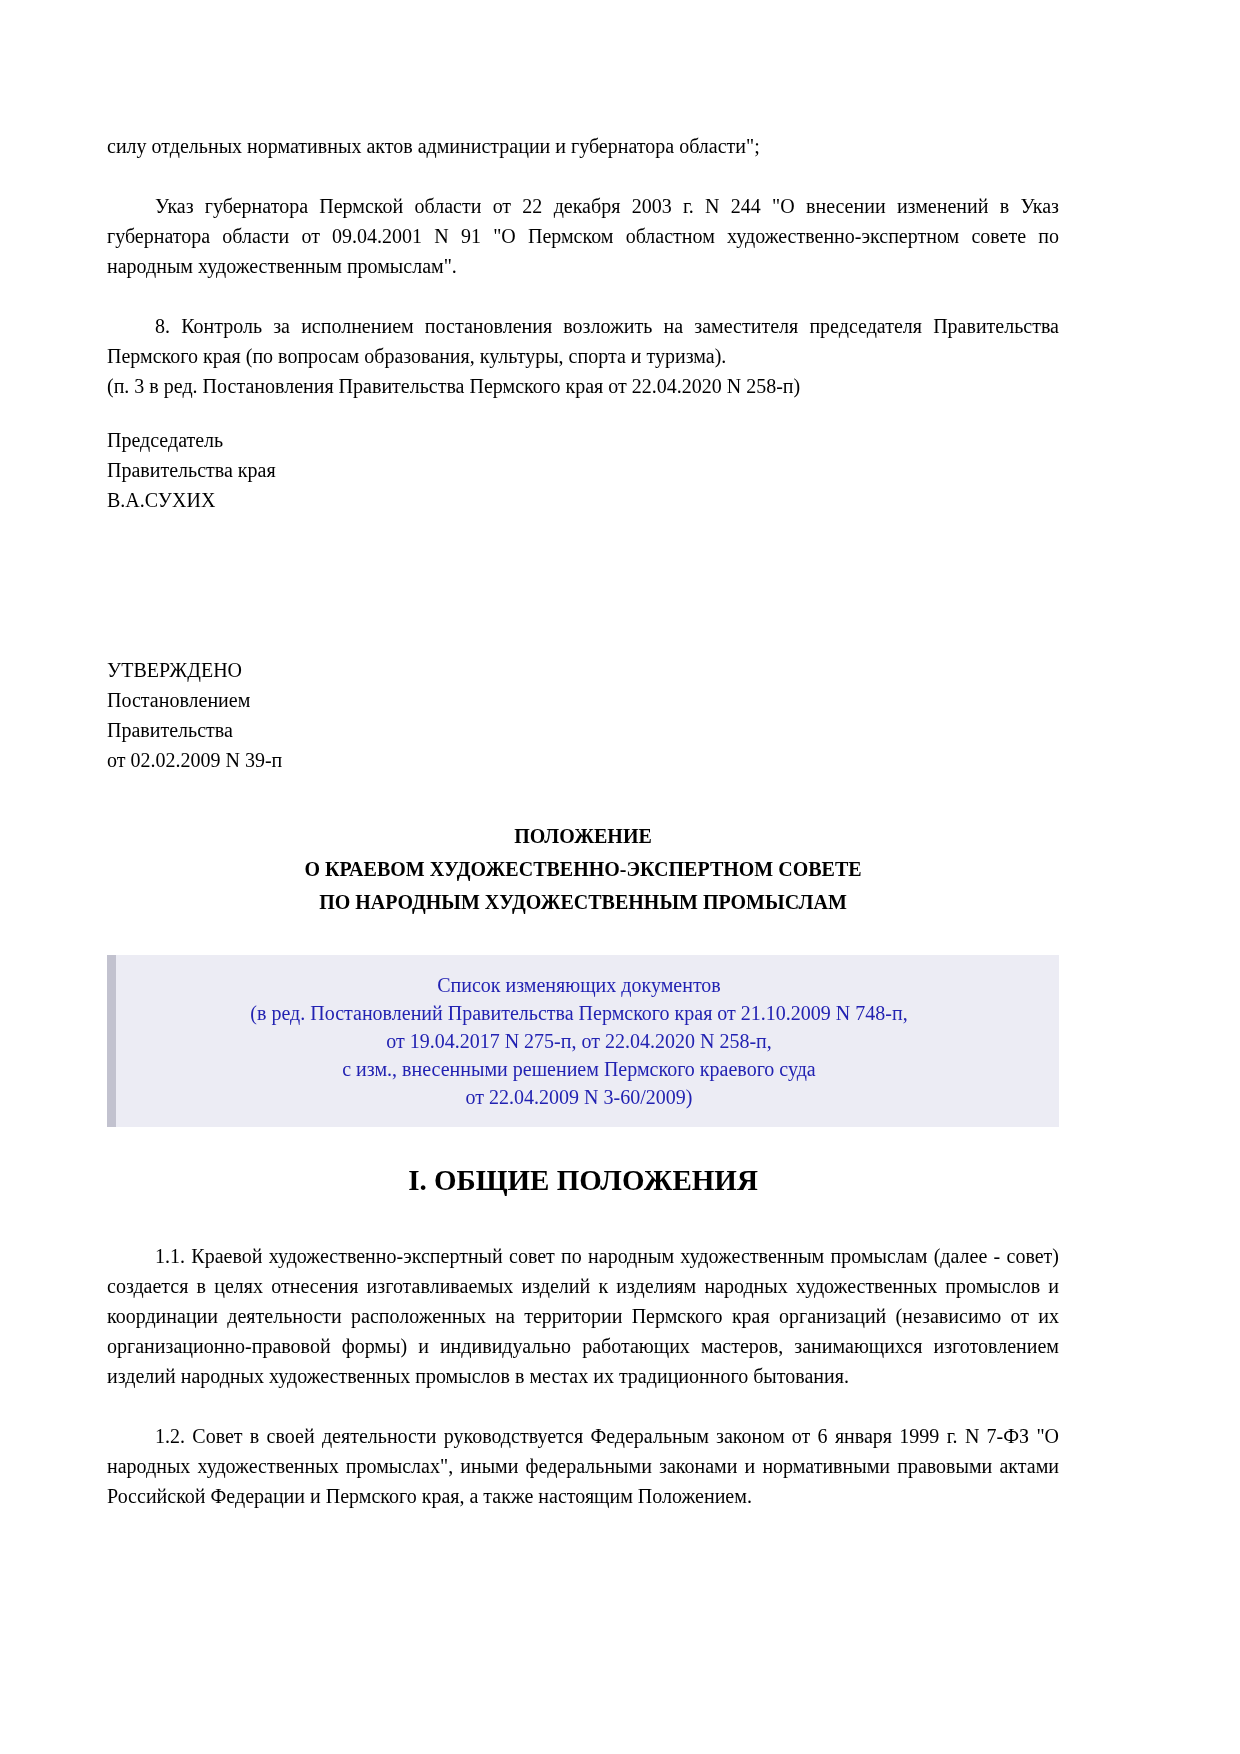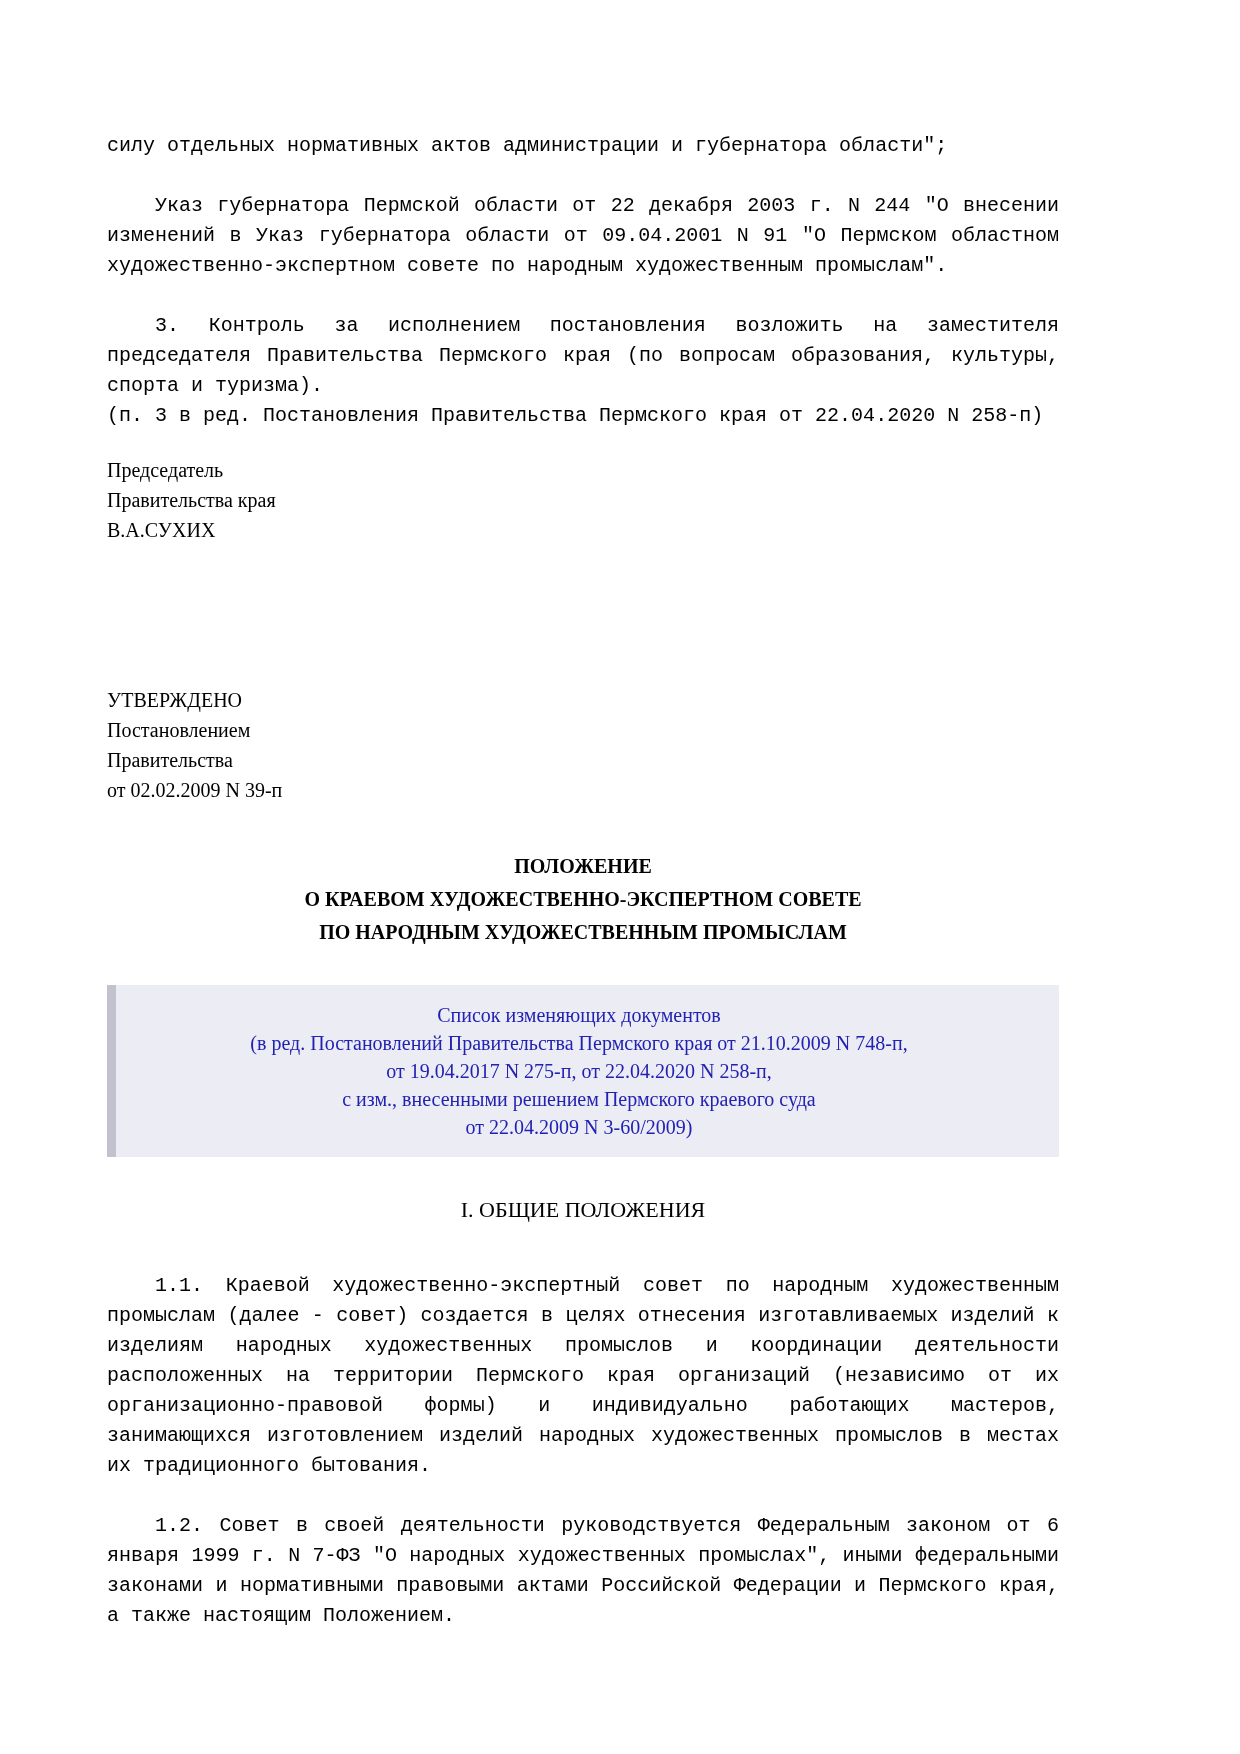--- a/index.html
+++ b/index.html
@@ -15,21 +15,20 @@
   }
   .page {
     width: 1240px;
     height: 1754px;
     padding: 131px 181px 40px 107px;
   }
   .para {
     margin: 0;
     line-height: 30px;
     text-align: justify;
-    font-family: Liberation Mono, monospace;
   }
   .indent { text-indent: 48px; }
   .gap { margin-top: 30px; }
   .sig-block {
     margin-top: 24px;
     text-align: left;
     line-height: 30px;
   }
   .approved-block {
     margin-top: 140px;
@@ -57,36 +56,36 @@
     flex: 1;
     padding: 16px 18px 16px 1px;
     text-align: center;
     color: var(--amendment_text, #2222b2);
     font-size: 20px;
     line-height: 28px;
   }
   .section-title {
     margin: 38px 0 0 0;
     text-align: center;
-    font-size: 22px;
-    font-weight: normal;
+    font-size: 29px;
+    font-weight: bold;
     line-height: 30px;
   }
   .big-gap { margin-top: 46px; }
 </style>
 </head>
 <body>
 
 <div class="page">
 
   <p class="para">силу отдельных нормативных актов администрации и губернатора области";</p>
 
   <p class="para indent gap">Указ губернатора Пермской области от 22 декабря 2003 г. N 244 "О внесении изменений в Указ губернатора области от 09.04.2001 N 91 "О Пермском областном художественно-экспертном совете по народным художественным промыслам".</p>
 
-  <p class="para indent gap">3. Контроль за исполнением постановления возложить на заместителя председателя Правительства Пермского края (по вопросам образования, культуры, спорта и туризма).</p>
+  <p class="para indent gap">8. Контроль за исполнением постановления возложить на заместителя председателя Правительства Пермского края (по вопросам образования, культуры, спорта и туризма).</p>
   <p class="para">(п. 3 в ред. Постановления Правительства Пермского края от 22.04.2020 N 258-п)</p>
 
   <div class="sig-block">
     <div>Председатель</div>
     <div>Правительства края</div>
     <div>В.А.СУХИХ</div>
   </div>
 
   <div class="approved-block">
     <div>УТВЕРЖДЕНО</div>

